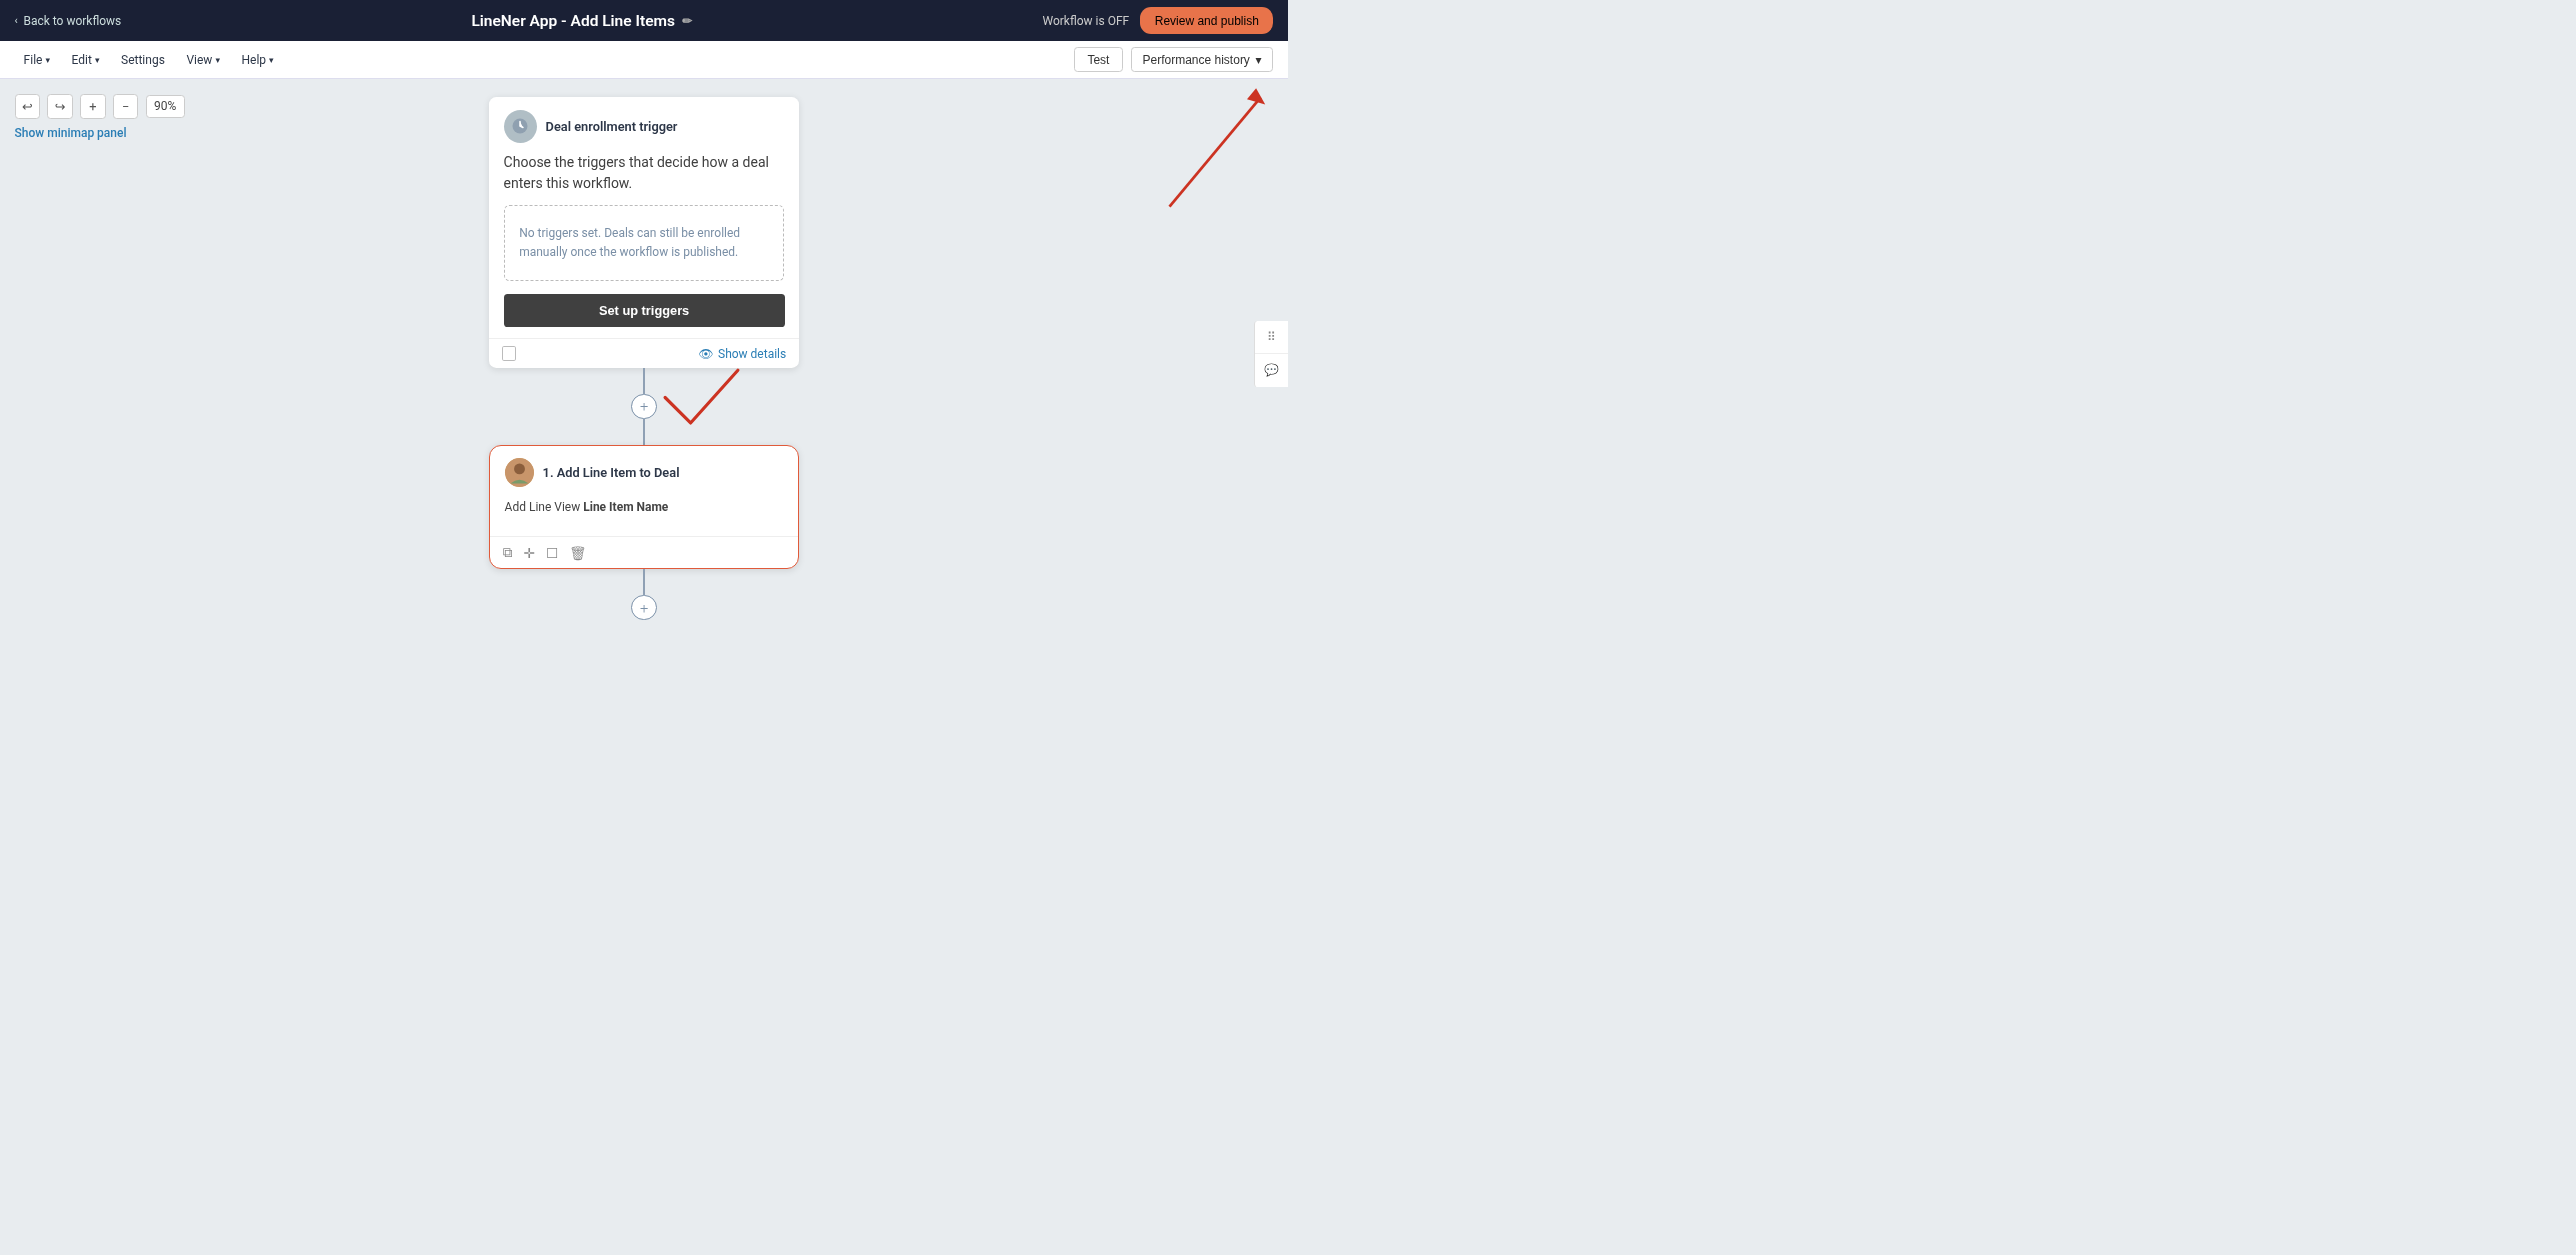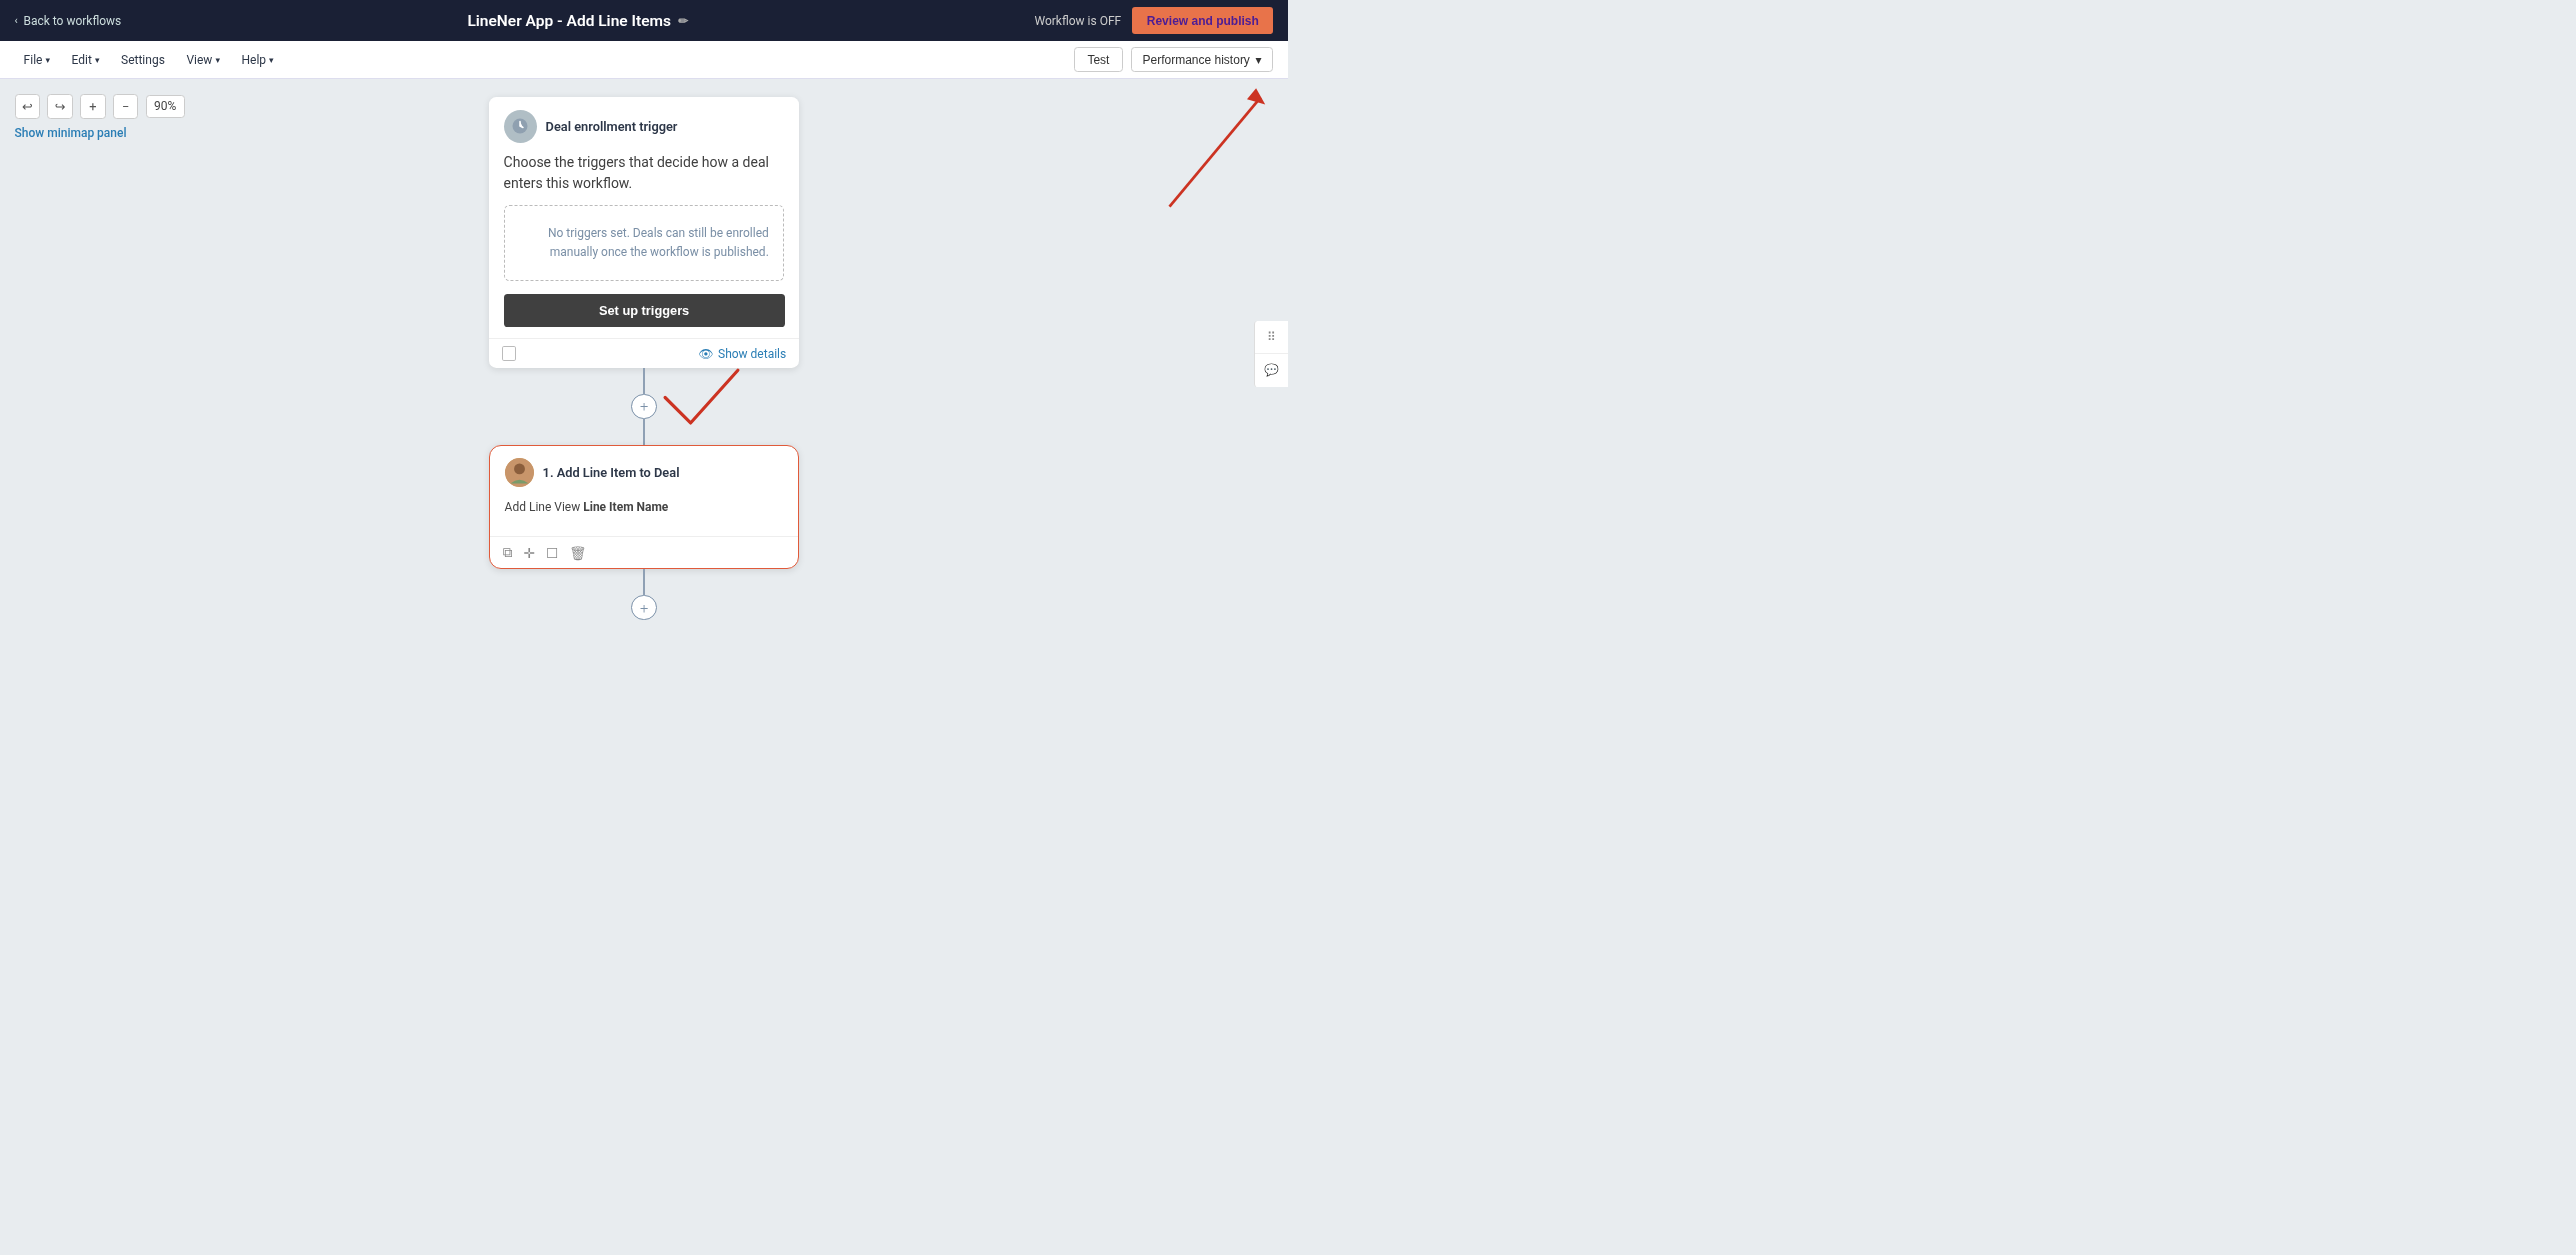--- a/index.html
+++ b/index.html
@@ -11,22 +11,22 @@
       background: #1a2035; color: white; height: 41px; padding: 0 14.6px;
       position: relative; z-index: 100;
     }
     .topbar-left { display: flex; align-items: center; gap: 5.5px; font-size: 12px; color: #cdd; cursor: pointer; }
     .topbar-left .chevron { font-size: 11px; }
     .topbar-center { display: flex; align-items: center; gap: 7.3px; font-size: 15.5px; font-weight: 600; color: white; }
     .topbar-center .edit-icon { font-size: 12px; color: #aaa; cursor: pointer; }
     .topbar-right { display: flex; align-items: center; gap: 11px; }
     .workflow-status { font-size: 12px; color: #ccc; }
     .btn-review {
-      background: #e8734a; color: #4c1d95; border: none; border-radius: 3px;
-      padding: 6.4px 14.6px; font-size: 12px; font-weight: 700; cursor: pointer;
+      background: #e8734a; color: #000000; border: none; border-radius: 11px;
+      padding: 6.4px 14.6px; font-size: 12px; font-weight: 400; cursor: pointer;
     }
 
     
     .menubar {
       display: flex; align-items: center; justify-content: space-between;
       background: white; border-bottom: 0.9px solid #dde; height: 38px; padding: 0 14.6px;
     }
     .menubar-left { display: flex; align-items: center; gap: 3.6px; }
     .menu-item {
       display: flex; align-items: center; gap: 3px;
@@ -93,21 +93,21 @@
     }
     .trigger-icon {
       width: 33px; height: 33px; border-radius: 50%;
       background: #b0bec5; display: flex; align-items: center; justify-content: center;
       font-size: 14.6px; color: white; flex-shrink: 0;
     }
     .trigger-title { font-size: 12.8px; font-weight: 600; color: #2d3748; }
     .trigger-desc { font-size: 14px; color: #404040; padding: 0 14.6px 11px; line-height: 1.5; }
     .trigger-empty {
       margin: 0 14.6px 12.8px; border: 0.9px dashed #bbb; border-radius: 5.5px;
-      padding: 18px 14.6px; text-align: right; font-size: 12px; color: #7a8fa6; line-height: 1.6;
+      padding: 18px 14.6px; text-align: left; font-size: 12px; color: #7a8fa6; line-height: 1.6;
     }
     .btn-setup-triggers {
       display: block; width: calc(100% - 29px); margin: 0 14.6px 11px;
       background: #404040; color: white; border: none; border-radius: 3.6px;
       padding: 9px; font-size: 12.8px; font-weight: 600; cursor: pointer; text-align: center;
     }
     .trigger-footer {
       display: flex; align-items: center; justify-content: space-between;
       padding: 7.3px 12.8px; border-top: 0.9px solid #eee;
     }

